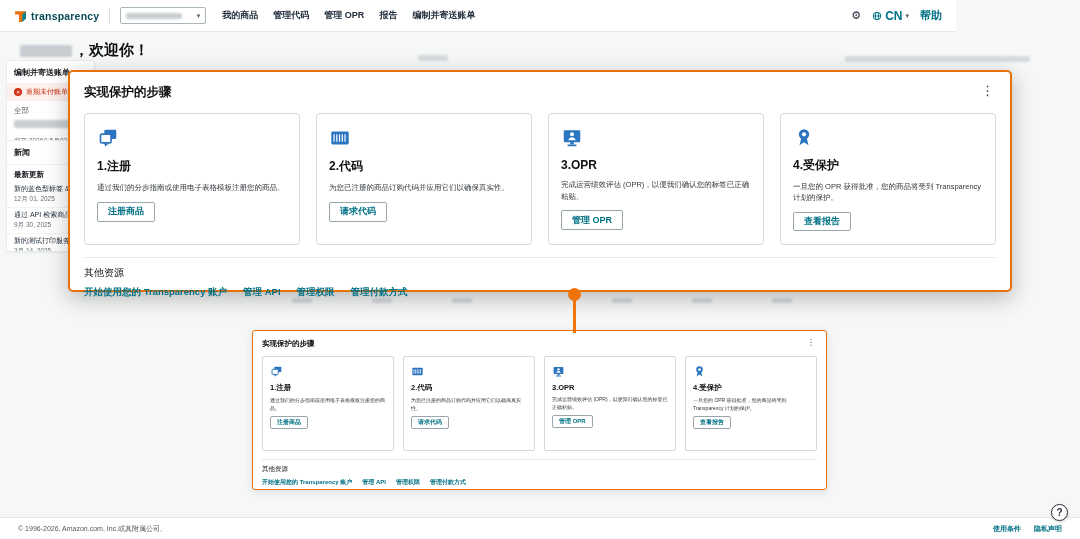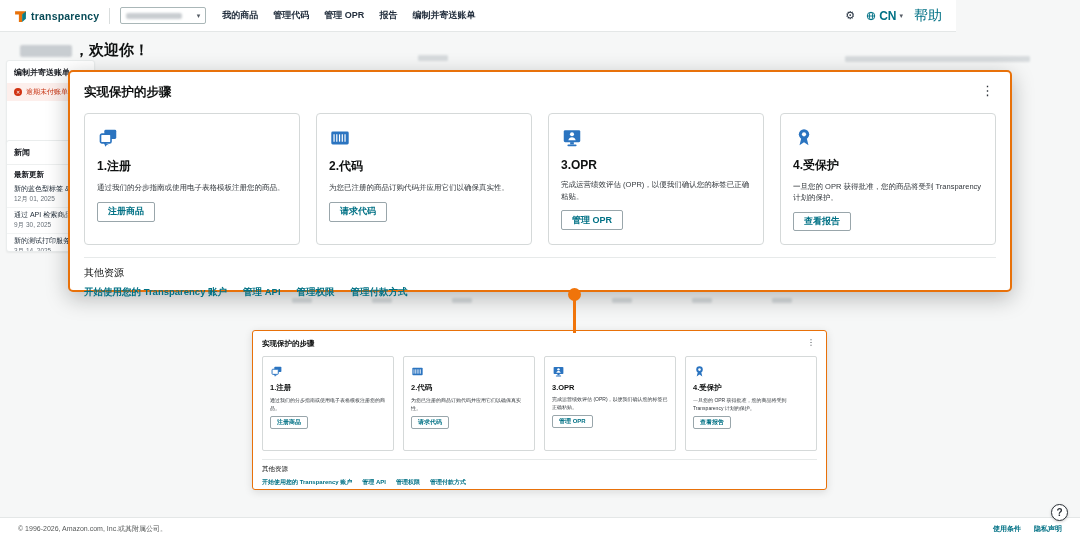--- a/index.html
+++ b/index.html
@@ -20,21 +20,21 @@
   .account-select{width:86px;height:17px;border:1px solid #aab7b8;border-radius:2px;background:#fff;
     display:flex;align-items:center;justify-content:space-between;padding:0 5px;cursor:pointer;}
   .caret{font-size:7px;color:#545b64;line-height:1;}
   .topnav{display:flex;align-items:center;gap:15px;margin-left:16px;}
   .topnav .nav-item{font-size:9px;font-weight:600;color:#232f3e;cursor:pointer;white-space:nowrap;}
   .tb-right{margin-left:auto;display:flex;align-items:center;gap:11px;}
   .gear{font-size:11px;color:#232f3e;cursor:pointer;line-height:1;}
   .lang{display:flex;align-items:center;gap:3px;cursor:pointer;}
   .lang svg{width:10px;height:10px;}
   .lang-code{font-size:12px;color:var(--teal);font-weight:600;}
-  .help-link{font-size:14px;color:var(--teal);font-weight:400;cursor:pointer;}
+  .help-link{font-size:11px;color:var(--teal);font-weight:700;cursor:pointer;}
 
   
   .blurbar{display:inline-block;background:#c4c9cd;border-radius:2px;filter:blur(1.3px);opacity:.9;}
 
   
   .welcome{position:absolute;top:41px;left:20px;display:flex;align-items:center;gap:2px;z-index:5;}
   .welcome .name{width:52px;height:12px;}
   .welcome-text{font-size:15px;font-weight:bold;color:var(--dark);}
 
   
@@ -158,20 +158,25 @@
     <span class="blurbar name"></span>
     <span class="welcome-text">，欢迎你！</span>
   </div>
 
   <aside class="side-card billing">
     <div class="side-title">编制并寄送账单</div>
     <div class="alert-row">
       <span class="alert-dot">✕</span>
       <span class="alert-text">逾期未付账单</span>
     </div>
+    <div class="billing-body">
+      <div class="all-label">全部</div>
+      <div class="blurbar amount-blur"></div>
+      <div class="asof">截至 2026年5月02日</div>
+    </div>
   </aside>
 
   <aside class="side-card news">
     <div class="news-head">新闻</div>
     <div class="news-sub">最新更新</div>
     <div class="news-item">
       <div class="news-title">新的蓝色型标签 &amp; 进度更新</div>
       <div class="news-date">12月 01, 2025</div>
     </div>
     <div class="news-item">

